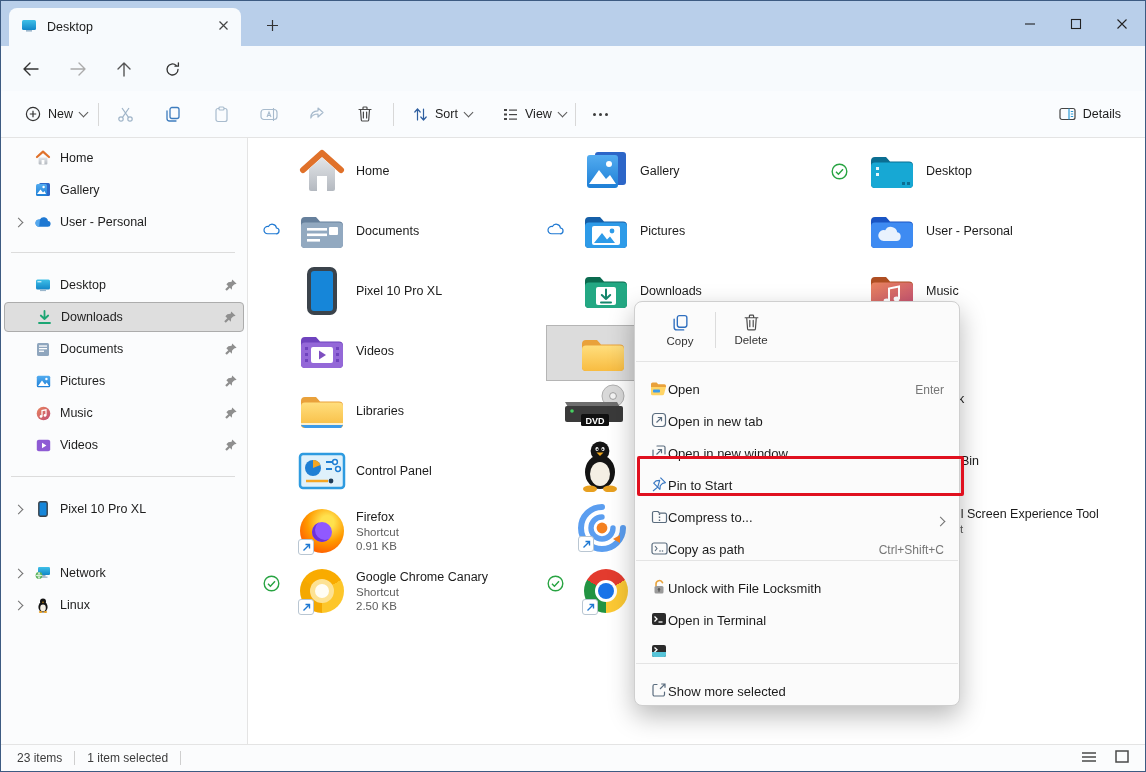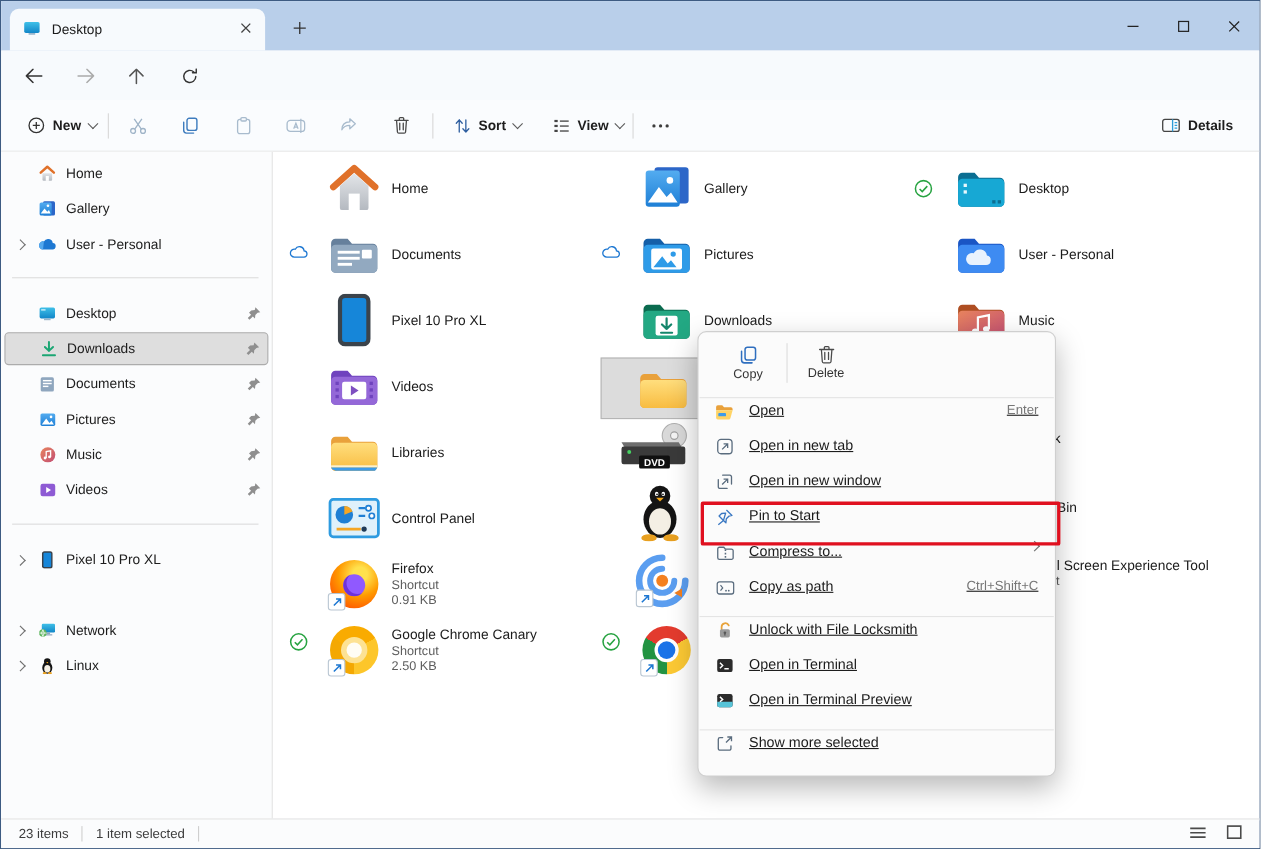--- a/index.html
+++ b/index.html
@@ -12,21 +12,21 @@
   .wctrls{position:absolute;right:0;top:0;height:45px;display:flex;}
   .wbtn{width:46px;height:45px;display:flex;align-items:center;justify-content:center;}
   
   .navbar{position:absolute;left:0;top:45px;width:100%;height:45px;background:#F7FAFD;}
   .navbtn{position:absolute;top:8px;width:34px;height:30px;display:flex;align-items:center;justify-content:center;border-radius:4px;}
   .addrbar{position:absolute;left:204px;top:50px;width:656px;height:34px;background:#FFFFFF;border:1px solid #ECECEC;border-radius:6px;display:flex;align-items:center;padding:0 12px;box-sizing:border-box;gap:9px;}
   .crumb{font-size:12.5px;color:#1b1b1b;}
   .searchbox{position:absolute;left:868px;top:50px;width:262px;height:34px;background:#FFFFFF;border:1px solid #ECECEC;border-radius:6px;display:flex;align-items:center;padding:0 12px;box-sizing:border-box;}
   .searchbox input{flex:1;border:0;outline:0;font-size:12.5px;color:#5c5c5c;background:transparent;font-family:"Liberation Sans",sans-serif;}
   
-  .toolbar{position:absolute;left:0;top:90px;width:100%;height:47px;background:#FAFCFE;border-bottom:1px solid #E4E4E4;box-sizing:border-box;font-weight:bold;}
+  .toolbar{position:absolute;left:0;top:90px;width:100%;height:47px;background:#FAFCFE;border-bottom:1px solid #E4E4E4;box-sizing:border-box;}
   .tbtn{position:absolute;top:6px;height:34px;display:flex;align-items:center;justify-content:center;gap:7px;border-radius:4px;color:#1d1d1d;}
   .tdiv{position:absolute;top:12px;width:1px;height:23px;background:#D8D8D8;}
   
   .cv{width:6px;height:6px;border-right:1.3px solid #5a5a5a;border-bottom:1.3px solid #5a5a5a;transform:rotate(45deg);display:inline-block;margin-top:-3px;}
   .cvr{width:6px;height:6px;border-right:1.3px solid #707070;border-bottom:1.3px solid #707070;transform:rotate(-45deg);display:inline-block;}
   .dots{display:flex;gap:3px;}
   .dots i{width:3px;height:3px;border-radius:50%;background:#3d3d3d;}
   
   .bodyarea{position:absolute;left:0;top:137px;width:100%;height:608px;background:#fff;}
   .sidebar{position:absolute;left:0;top:0;width:247px;height:100%;border-right:1px solid #E4E4E4;box-sizing:border-box;background:#FBFCFD;}
@@ -56,21 +56,21 @@
   .canaryball .core{position:absolute;left:50%;top:50%;width:14px;height:14px;margin:-7px 0 0 -7px;background:#FFFDF4;border-radius:50%;}
   .fxball{width:44px;height:44px;border-radius:50%;background:radial-gradient(circle at 62% 30%,#FFE14D 0 16%,#FFA götürd 0);background:radial-gradient(circle at 62% 30%,#FFE14D 0 16%,#FF9A00 48%,#FF5A00 80%);position:relative;}
   .fxball .core{position:absolute;left:50%;top:52%;width:20px;height:20px;margin:-10px 0 0 -10px;background:#9059FF;border-radius:50%;box-shadow:inset 3px -2px 0 #6E32D9;}
   
   .cmenu{position:absolute;left:633px;top:300px;width:326px;background:#FBFBFB;border:1px solid #CFCFCF;border-radius:8px;box-shadow:0 10px 26px rgba(0,0,0,.28);box-sizing:border-box;z-index:30;padding-bottom:6px;}
   .cm-head{height:56px;display:flex;align-items:center;justify-content:flex-start;padding:0 14px;gap:0;}
   .cm-act{width:62px;height:50px;display:flex;flex-direction:column;align-items:center;justify-content:center;gap:3px;border-radius:4px;}
   .cm-act .alabel{font-size:11.5px;color:#333;}
   .cm-hdiv{width:1px;height:36px;background:#DCDCDC;margin:0 4px;}
   .cm-sep{height:1px;background:#E4E4E4;margin:3px 1px;}
-  .cm-item{height:32px;display:flex;align-items:flex-start;padding:0 15px;gap:13px;text-decoration:underline;}
+  .cm-item{height:32px;display:flex;align-items:flex-end;padding:0 15px;}
   .cm-item .mic{width:18px;height:18px;flex:none;display:flex;align-items:center;justify-content:center;}
   .cm-item .mlabel{flex:1;font-size:13px;color:#1b1b1b;}
   .cm-item .mshort{font-size:12px;color:#767676;}
   .redbox{position:absolute;left:636px;top:455px;width:321px;height:34px;border:3px solid #E0101F;border-radius:2px;z-index:40;pointer-events:none;}
   
   .statusbar{position:absolute;left:0;bottom:0;width:100%;height:27px;border-top:1px solid #E4E4E4;background:#FBFCFD;display:flex;align-items:center;box-sizing:border-box;padding:0 16px;gap:12px;}
   .stxt{font-size:12px;color:#3c3c3c;}
   .sdiv{width:1px;height:14px;background:#CFCFCF;}
   .sb-right{margin-left:auto;display:flex;gap:18px;align-items:center;}
 </style>
@@ -825,21 +825,20 @@
       <span class="mshort"></span>
     </div>
     <div class="cm-item">
       <span class="mic">
           <svg width="16" height="14" viewBox="0 0 16 14">
             <rect x="1" y="1" width="14" height="12" rx="2" fill="#2B2B2B"></rect>
             <path d="M1 8 H15 V11 a2 2 0 0 1-2 2 H3 a2 2 0 0 1-2-2 Z" fill="#57C4D8"></path>
             <path d="M3.5 3.5 L6 5.8 L3.5 8" stroke="#fff" stroke-width="1.3" fill="none"></path>
           </svg>
         </span>
-      <span class="mlabel">Open in Terminal Preview</span>
       <span class="mshort"></span>
     </div>
     <div class="cm-sep"></div>
     <div class="cm-item">
       <span class="mic">
           <svg width="16" height="16" viewBox="0 0 16 16">
             <path d="M6 2.5 H3.5 A1.5 1.5 0 0 0 2 4 V12.5 A1.5 1.5 0 0 0 3.5 14 H12 A1.5 1.5 0 0 0 13.5 12.5 V10" fill="none" stroke="#5A6C7E" stroke-width="1.2" stroke-linecap="round"></path>
             <path d="M9 7 L13.6 2.4 M10.2 2 H14 V5.8" stroke="#5A6C7E" stroke-width="1.2" fill="none"></path>
           </svg>
         </span>

